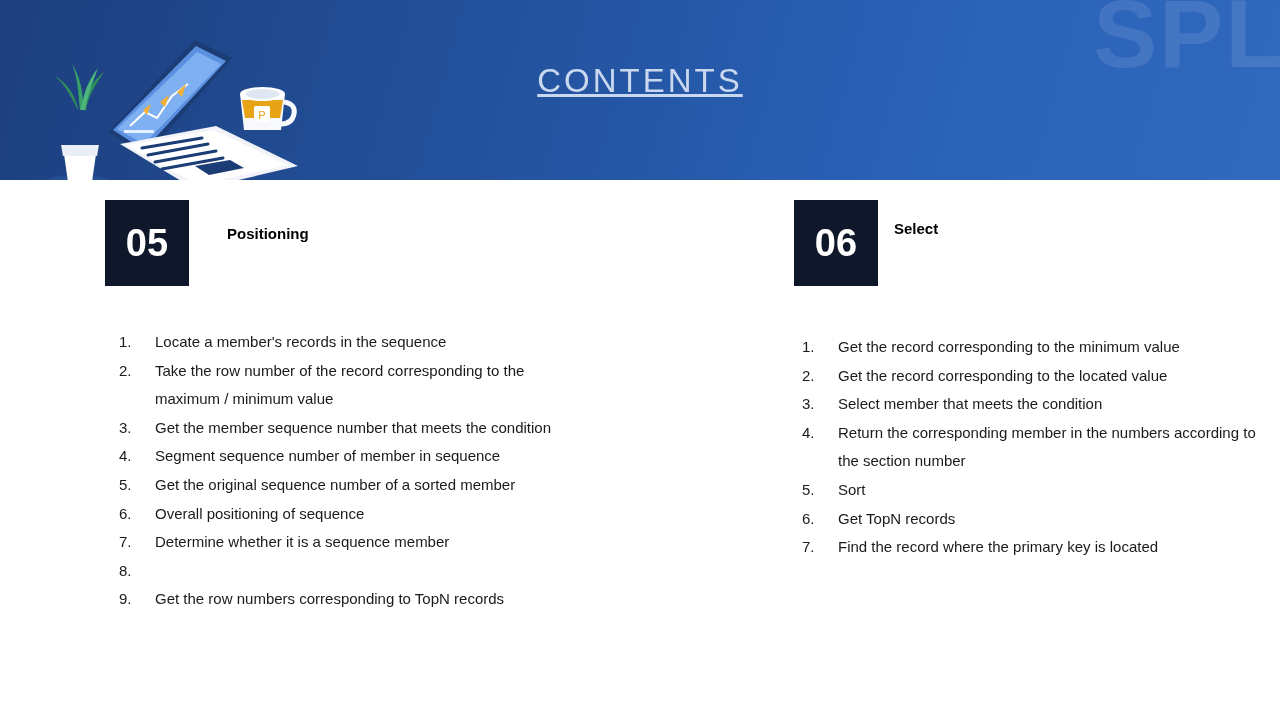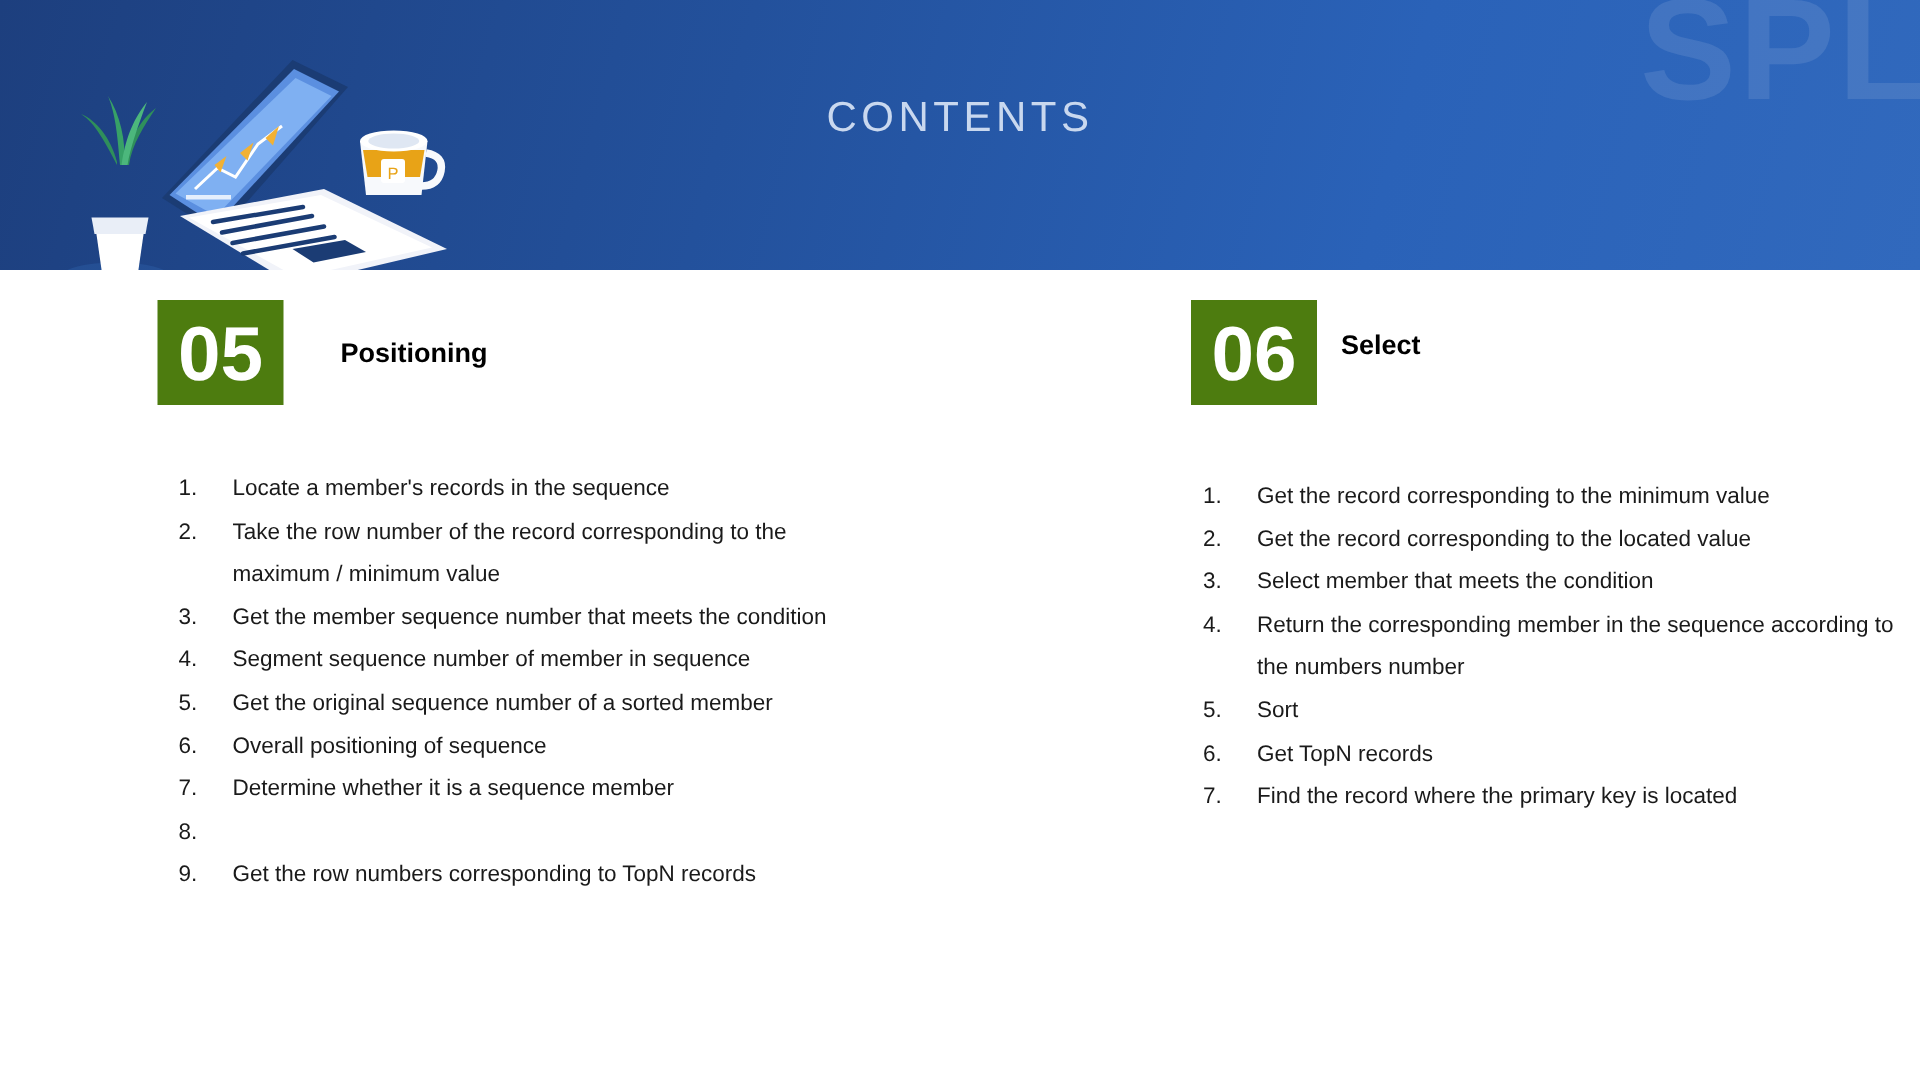--- a/index.html
+++ b/index.html
@@ -28,25 +28,26 @@
     height: 180px;
     background: linear-gradient(105deg, #1d3f7e 0%, #23519c 38%, #2a62b8 72%, #3169bd 100%);
     overflow: hidden;
   }
   .header-title {
     position: absolute;
     left: 0;
     top: 62px;
     width: 1280px;
     text-align: center;
-    font-size: 28px;
+    font-size: 33px;
     letter-spacing: 3px;
     color: #c9d8ef;
     font-family: "Liberation Sans", sans-serif;
     font-weight: 400;
+    text-decoration: underline;
   }
   .watermark {
     position: absolute;
     right: -6px;
     top: -14px;
     font-size: 96px;
     font-weight: bold;
     color: rgba(255,255,255,0.10);
     letter-spacing: 2px;
     line-height: 1;
@@ -66,36 +67,36 @@
   
   .col {
     position: absolute;
     top: 200px;
   }
   .col-left  { left: 105px; width: 600px; }
   .col-right { left: 758px; width: 520px; margin-left: 36px; }
 
   .num-badge {
     width: 84px;
-    height: 70px;
-    background: #4d7c0f;
+    height: 86px;
+    background: #0f172a;
     color: #ffffff;
-    font-size: 51px;
+    font-size: 38px;
     font-weight: bold;
     display: flex;
     align-items: center;
     justify-content: center;
     font-family: "Liberation Sans", sans-serif;
   }
   .col-head {
     display: flex;
     align-items: flex-start;
   }
   .sec-title {
-    font-size: 18px;
+    font-size: 15px;
     font-weight: bold;
     color: #000000;
     font-family: "Liberation Sans", sans-serif;
   }
   .col-left .sec-title  { margin: 25px 0 0 38px; }
   .col-right .sec-title { margin: 20px 0 0 16px; }
 
   .list {
     margin: 0;
     padding: 0;
@@ -239,21 +240,21 @@
       <li>
         <span class="li-num">2.</span>
         <span class="li-text">Get the record corresponding to the located value</span>
       </li>
       <li>
         <span class="li-num">3.</span>
         <span class="li-text">Select member that meets the condition</span>
       </li>
       <li>
         <span class="li-num">4.</span>
-        <span class="li-text">Return the corresponding member in the sequence according to the numbers number</span>
+        <span class="li-text">Return the corresponding member in the numbers according to the section number</span>
       </li>
       <li>
         <span class="li-num">5.</span>
         <span class="li-text">Sort</span>
       </li>
       <li>
         <span class="li-num">6.</span>
         <span class="li-text">Get TopN records</span>
       </li>
       <li>

